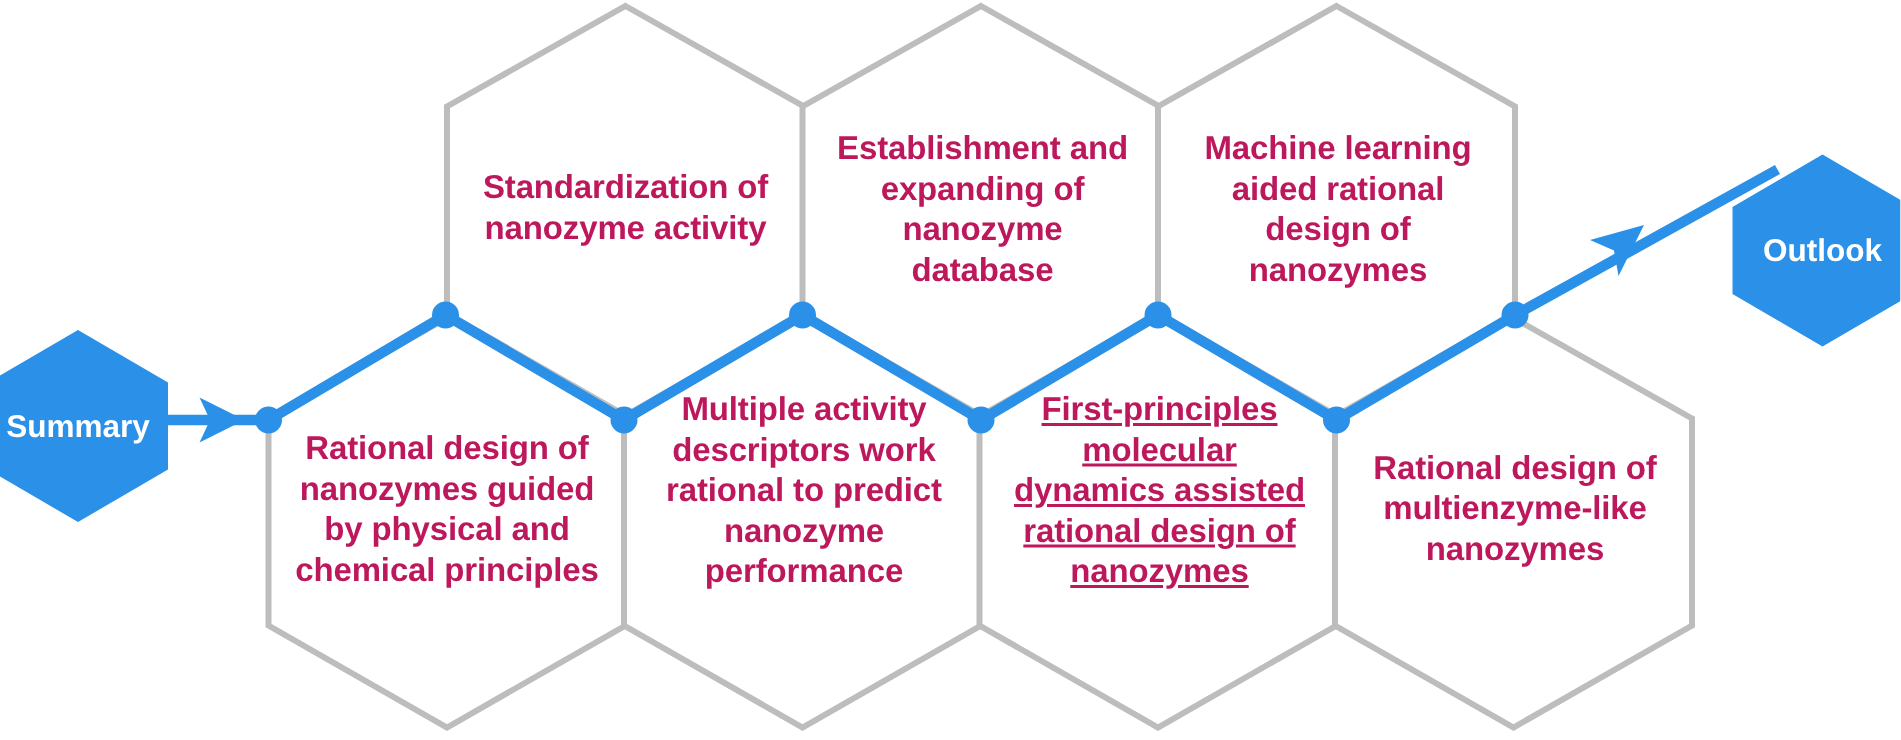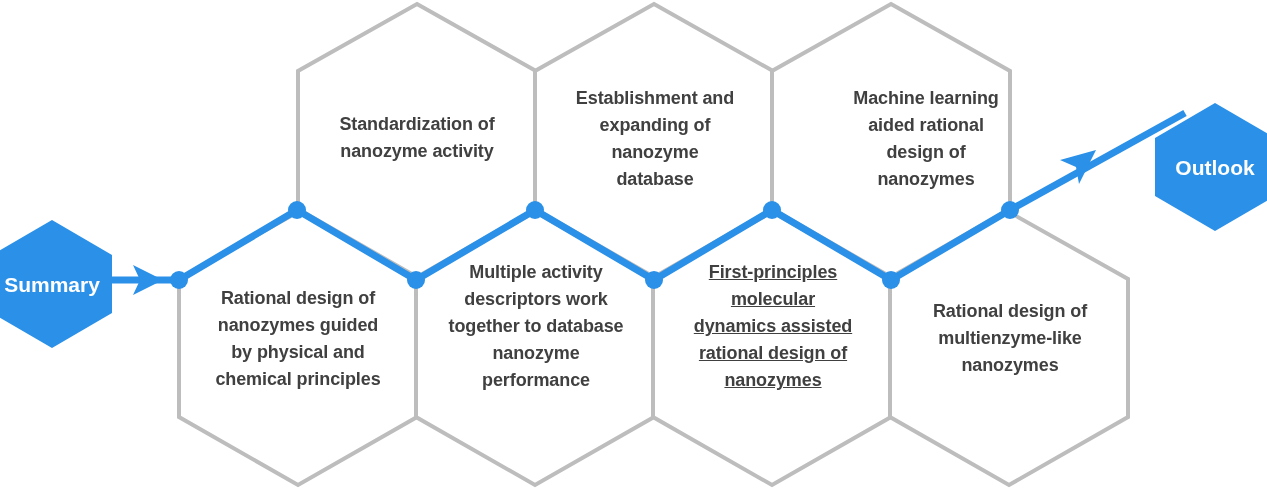--- a/index.html
+++ b/index.html
@@ -53,24 +53,24 @@
   .label-layer {
     position: absolute;
     left: 0;
     top: 0;
     width: 1267px;
     height: 493px;
     pointer-events: none;
   }
   .stage-label {
     position: absolute;
-    color: #404040;
+    color: #be185d;
     font-family: "Liberation Sans", sans-serif;
     font-weight: bold;
-    font-size: 18px;
+    font-size: 22px;
     line-height: 27px;
     text-align: center;
     letter-spacing: -0.1px;
     white-space: pre-line;
   }
   .endpoint-label {
     position: absolute;
     color: #ffffff;
     font-family: "Liberation Sans", sans-serif;
     font-weight: bold;
@@ -132,33 +132,33 @@
     <div class="endpoint-label" style="left:1155px; top:155px; width:120px;">Outlook</div>
 
     <div class="stage-label" style="left:298px; top:111px; width:238px;">Standardization of
 nanozyme activity</div>
 
     <div class="stage-label" style="left:537px; top:85px; width:236px;">Establishment and
 expanding of
 nanozyme
 database</div>
 
-    <div class="stage-label" style="left:774px; top:85px; width:236px;padding-left:34px;">Machine learning
+    <div class="stage-label" style="left:774px; top:85px; width:236px;">Machine learning
 aided rational
 design of
 nanozymes</div>
 
     <div class="stage-label" style="left:179px; top:285px; width:238px;">Rational design of
 nanozymes guided
 by physical and
 chemical principles</div>
 
     <div class="stage-label" style="left:418px; top:259px; width:236px;">Multiple activity
 descriptors work
-together to database
+rational to predict
 nanozyme
 performance</div>
 
     <div class="stage-label" style="left:655px; top:259px; width:236px;text-decoration:underline;">First-principles
 molecular
 dynamics assisted
 rational design of
 nanozymes</div>
 
     <div class="stage-label" style="left:892px; top:298px; width:236px;">Rational design of

